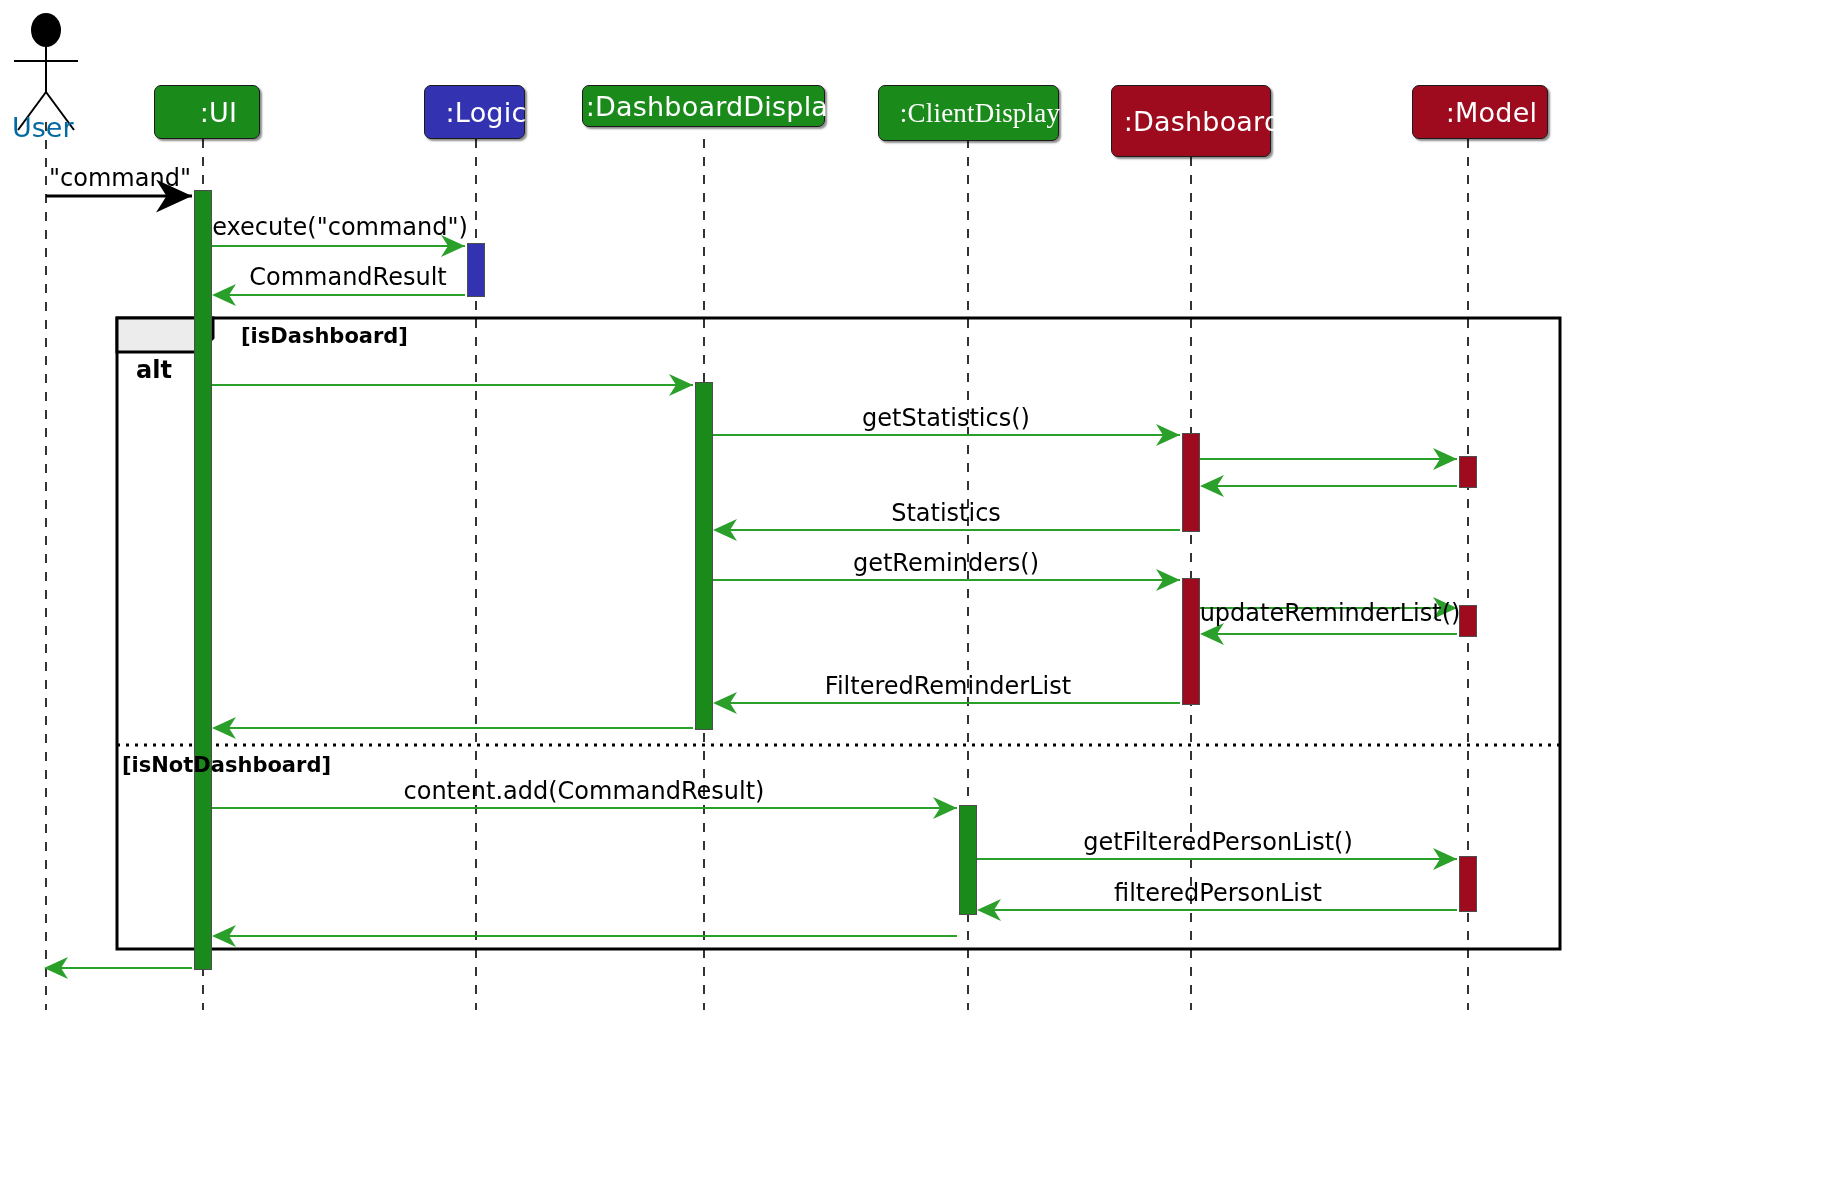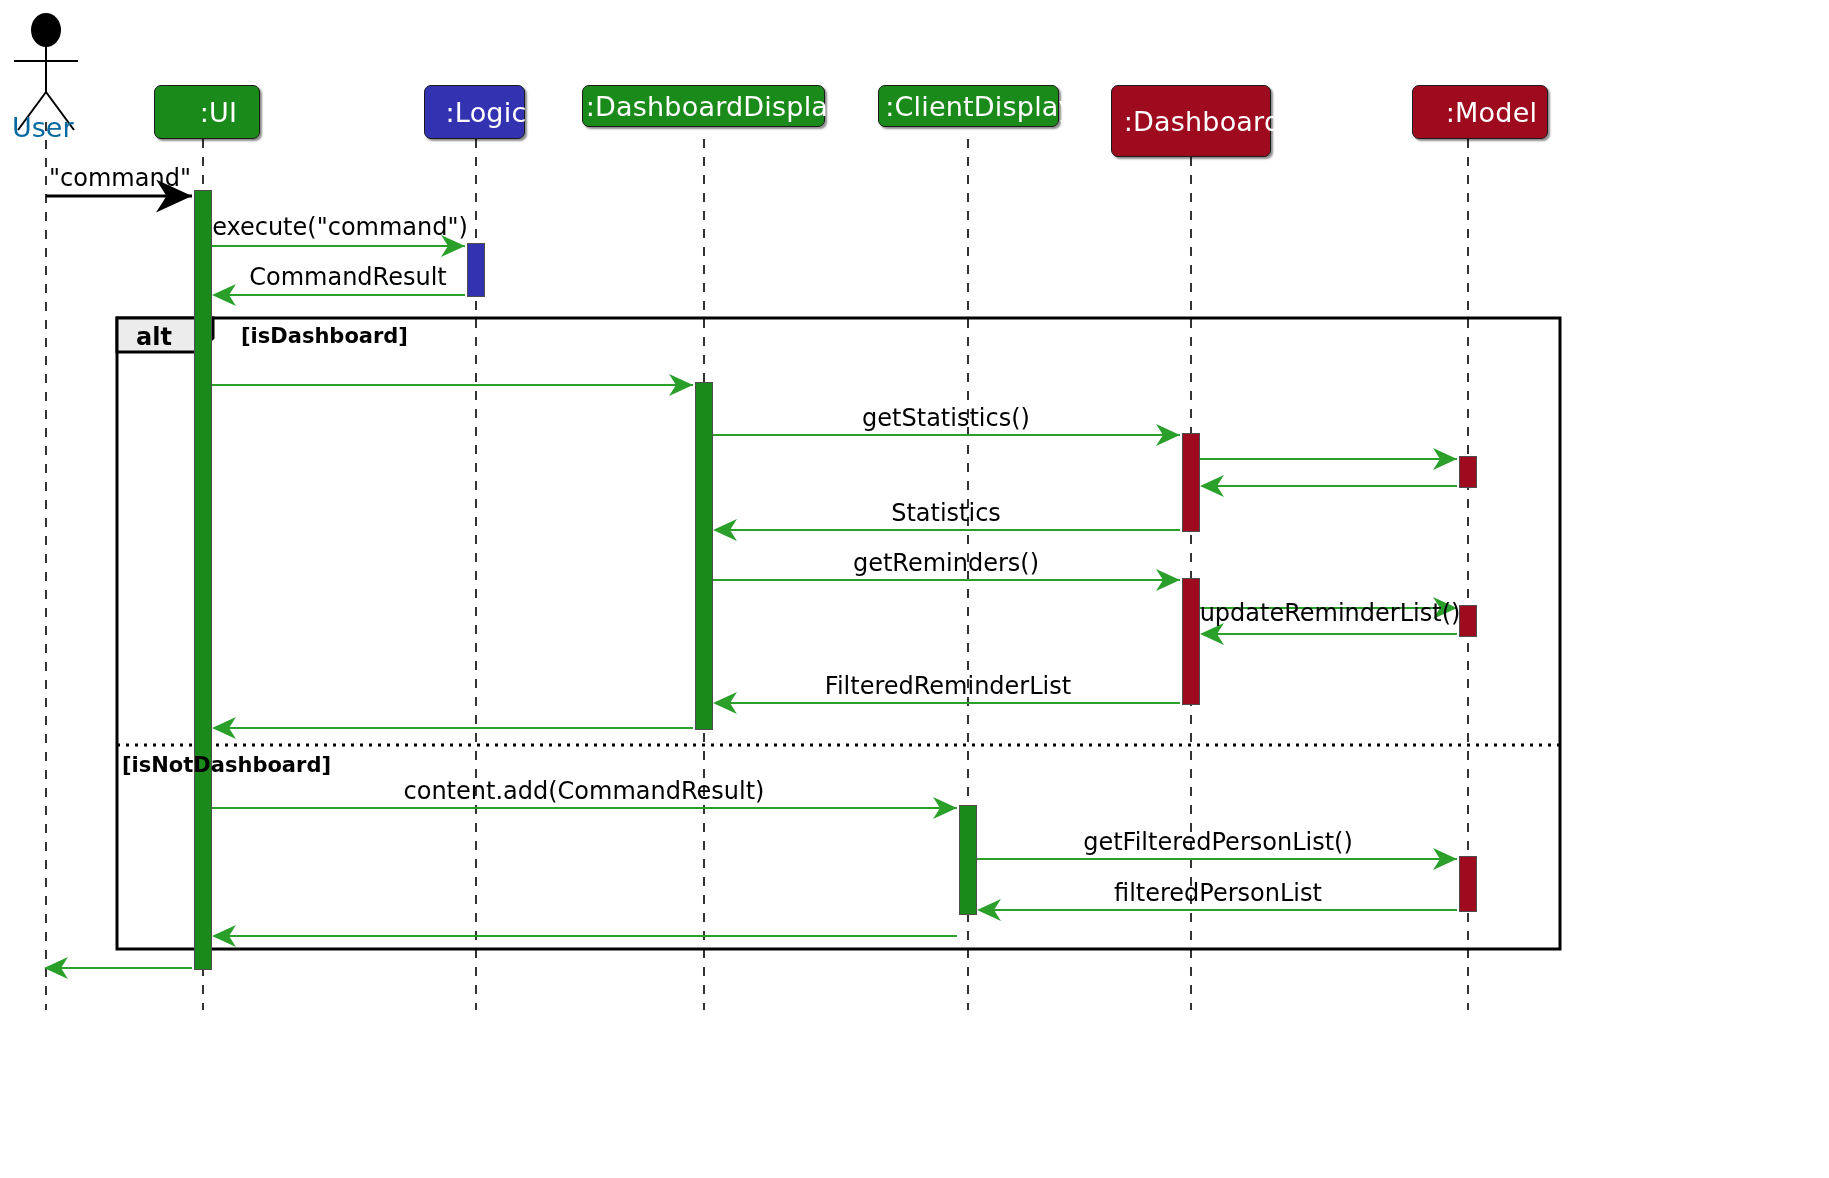--- a/index.html
+++ b/index.html
@@ -56,20 +56,21 @@
     white-space: nowrap;
     transform: translateX(-50%);
   }
   .frag-op {
     position: absolute;
     font-size: 24px;
     font-weight: bold;
     color: #000000;
     font-family: "DejaVu Sans", sans-serif;
     white-space: nowrap;
+    margin-top: 33px;
   }
   .frag-guard {
     position: absolute;
     font-size: 21px;
     font-weight: bold;
     color: #000000;
     font-family: "DejaVu Sans", sans-serif;
     white-space: nowrap;
   }
   .activation {
@@ -193,21 +194,21 @@
     <div class="activation" style="left: 1459px; top: 856px; width: 18px; height: 56px; background: rgb(158, 11, 30);"></div>
     <div class="participant-box" style="left: 154px; top: 85px; width: 106px; height: 54px; background: rgb(26, 138, 26);">
       <span>:UI</span>
     </div>
     <div class="participant-box" style="left: 424px; top: 85px; width: 101px; height: 54px; background: rgb(51, 51, 178);">
       <span>:Logic</span>
     </div>
     <div class="participant-box" style="left: 582px; top: 85px; width: 243px; height: 42px; background: rgb(26, 138, 26);">
       <span>:DashboardDisplay</span>
     </div>
-    <div class="participant-box" style="left: 878px; top: 85px; width: 181px; height: 42px; background: rgb(26, 138, 26);">
+    <div class="participant-box" style="left: 878px; top: 85px; width: 181px; height: 56px; background: rgb(26, 138, 26); font-family: Liberation Serif, serif;">
       <span>:ClientDisplay</span>
     </div>
     <div class="participant-box" style="left: 1111px; top: 85px; width: 160px; height: 72px; background: rgb(158, 11, 30);">
       <span>:Dashboard</span>
     </div>
     <div class="participant-box" style="left: 1412px; top: 85px; width: 136px; height: 54px; background: rgb(158, 11, 30);">
       <span>:Model</span>
     </div>
     <div class="actor-label" style="left: 12px; top: 112px;">User</div>
     <div class="frag-op" style="left: 136px; top: 323px;">alt</div>

